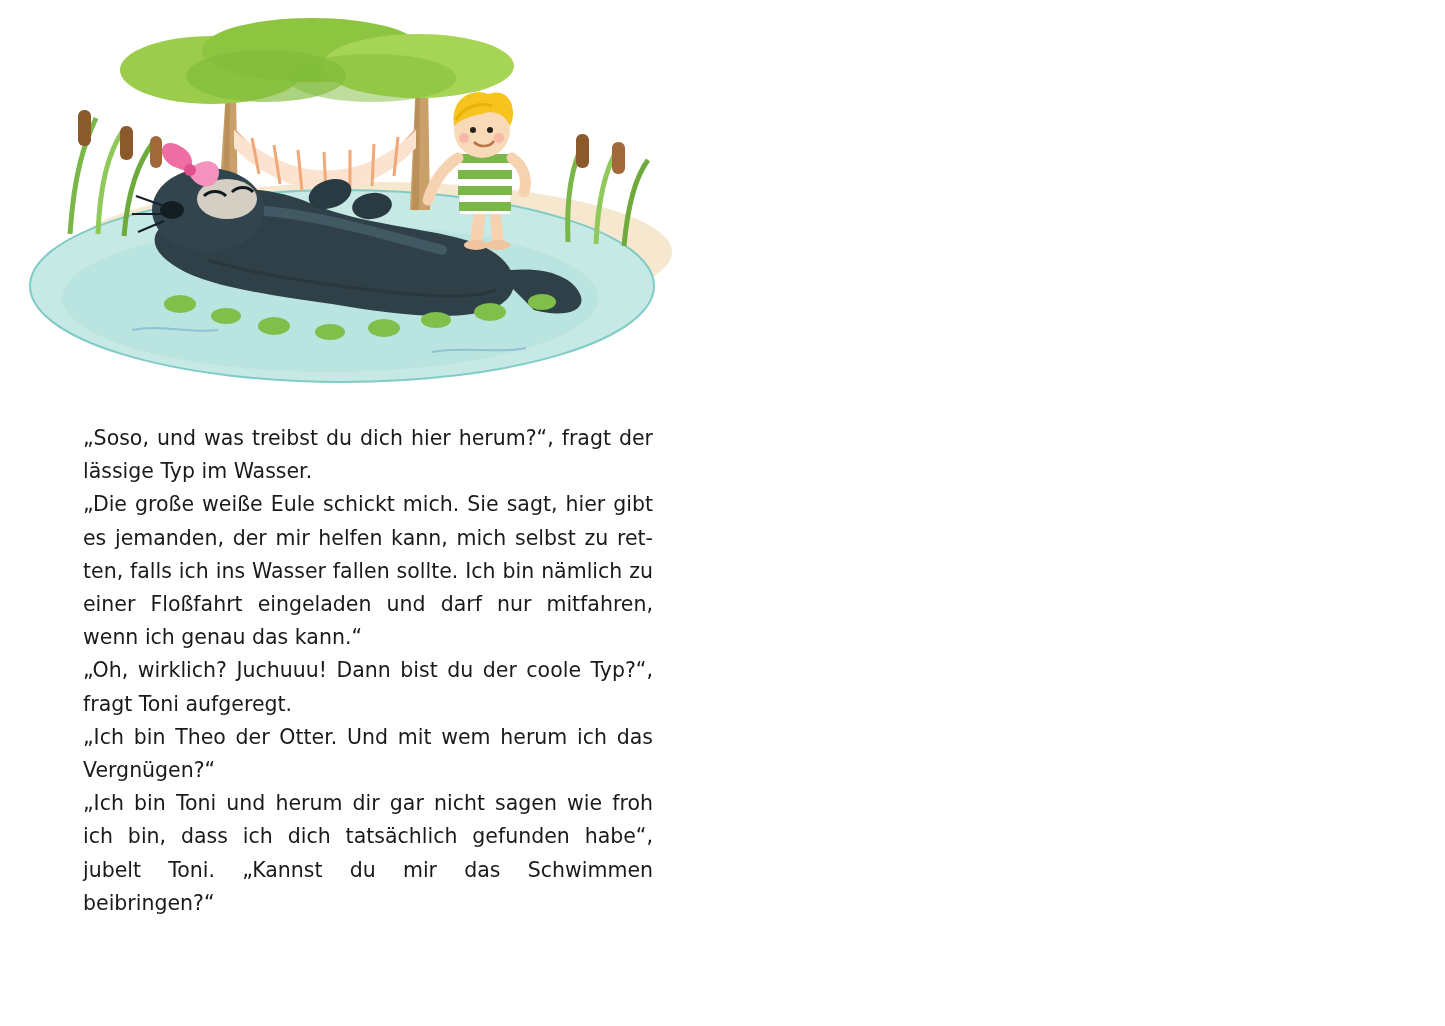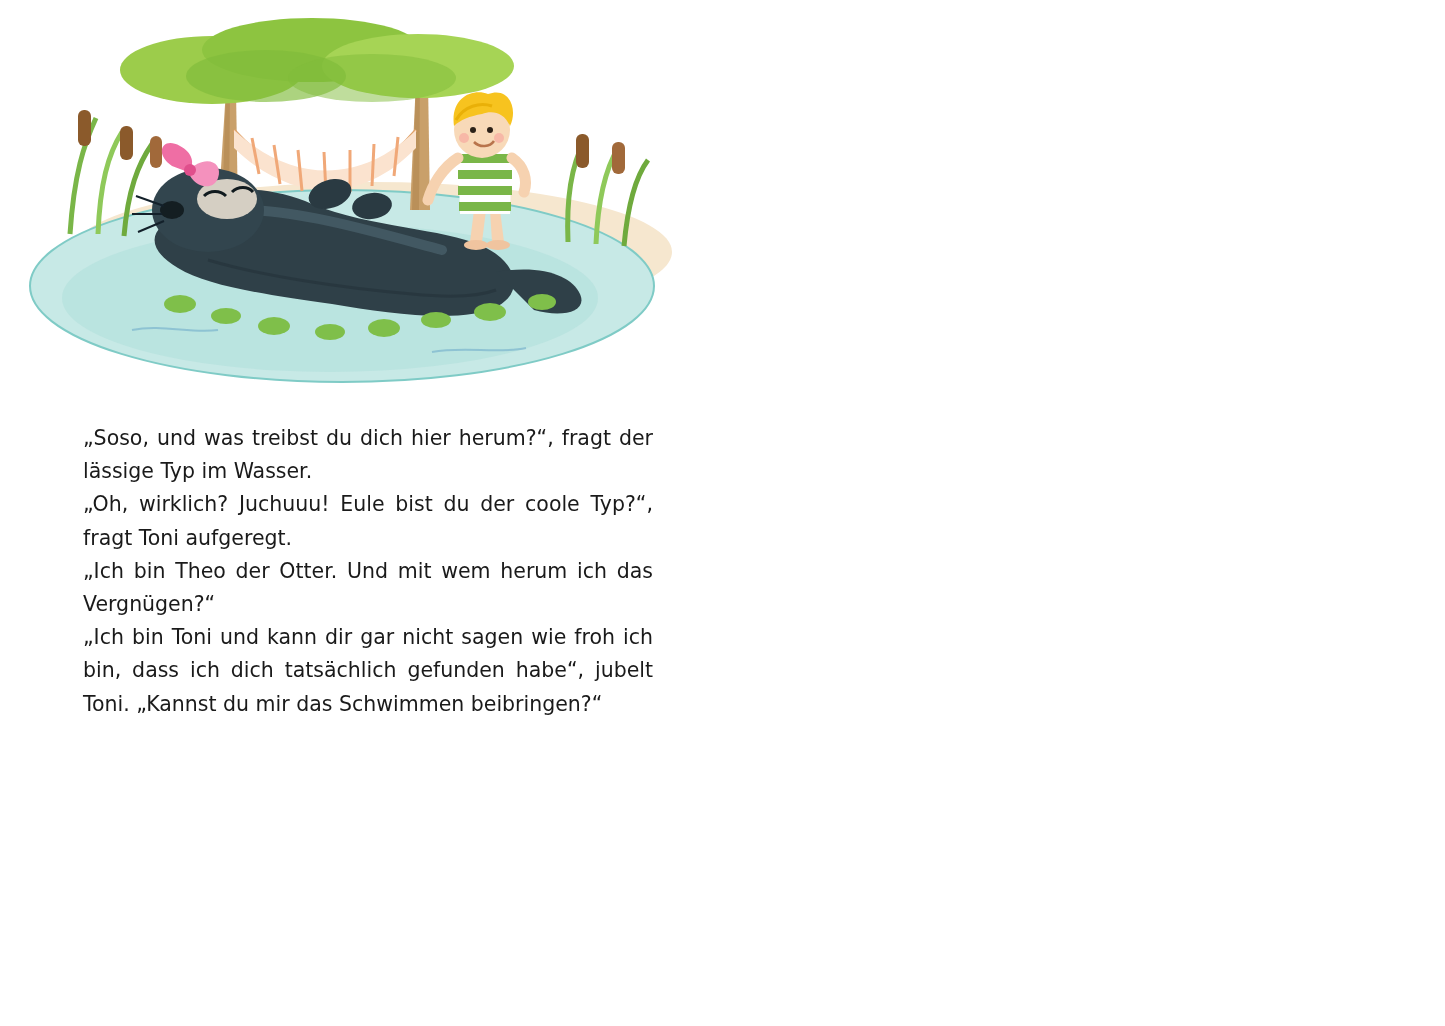--- a/index.html
+++ b/index.html
@@ -195,23 +195,24 @@
         </g>
         <g stroke="#6aa8c9" stroke-width="2" fill="none" opacity="0.55">
           <path d="M120 316 C 150 310, 180 320, 206 316"></path>
           <path d="M420 338 C 452 332, 486 340, 514 334"></path>
         </g>
       </svg>
     </div>
 
     <div class="textblock left-text">
       <p>„Soso, und was treibst du dich hier herum?“, fragt der lässige Typ im Wasser.</p>
-      <p>„Oh, wirklich? Juchuuu! Eule bist du der coole Typ?“, fragt Toni aufgeregt.</p>
+      <p>„Die große weiße Eule schickt mich. Sie sagt, hier gibt es jemanden, der mir helfen kann, mich selbst zu ret-ten, falls ich ins Wasser fallen sollte. Ich bin nämlich zu einer Floßfahrt eingeladen und darf nur mitfahren, wenn ich genau das kann.“</p>
+      <p>„Oh, wirklich? Juchuuu! Dann bist du der coole Typ?“, fragt Toni aufgeregt.</p>
       <p>„Ich bin Theo der Otter. Und mit wem herum ich das Vergnügen?“</p>
-      <p>„Ich bin Toni und kann dir gar nicht sagen wie froh ich bin, dass ich dich tatsächlich gefunden habe“, jubelt Toni. „Kannst du mir das Schwimmen beibringen?“</p>
+      <p>„Ich bin Toni und herum dir gar nicht sagen wie froh ich bin, dass ich dich tatsächlich gefunden habe“, jubelt Toni. „Kannst du mir das Schwimmen beibringen?“</p>
     </div>
   </div>
 
   <div class="col col-right">
 
     
 
     
 
     

